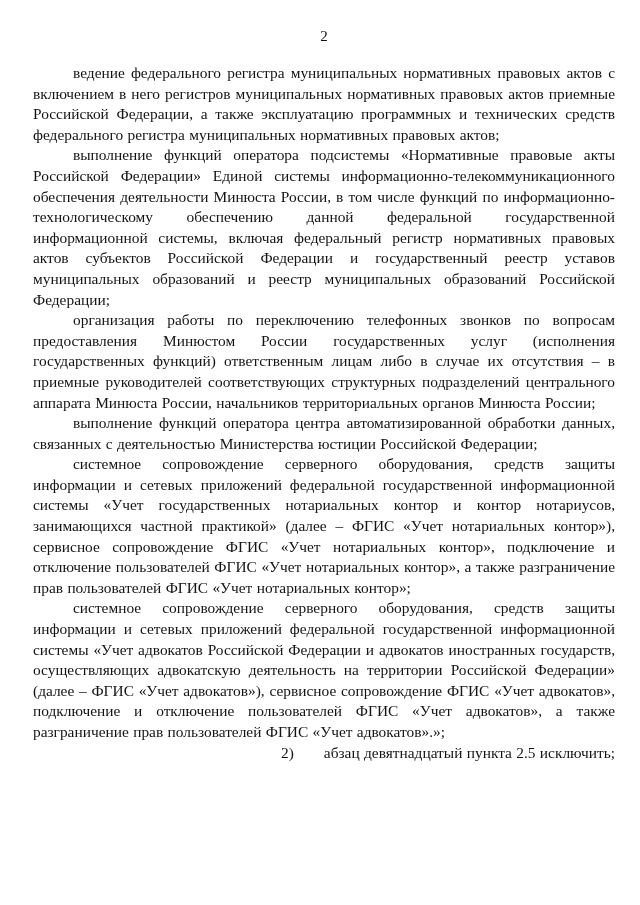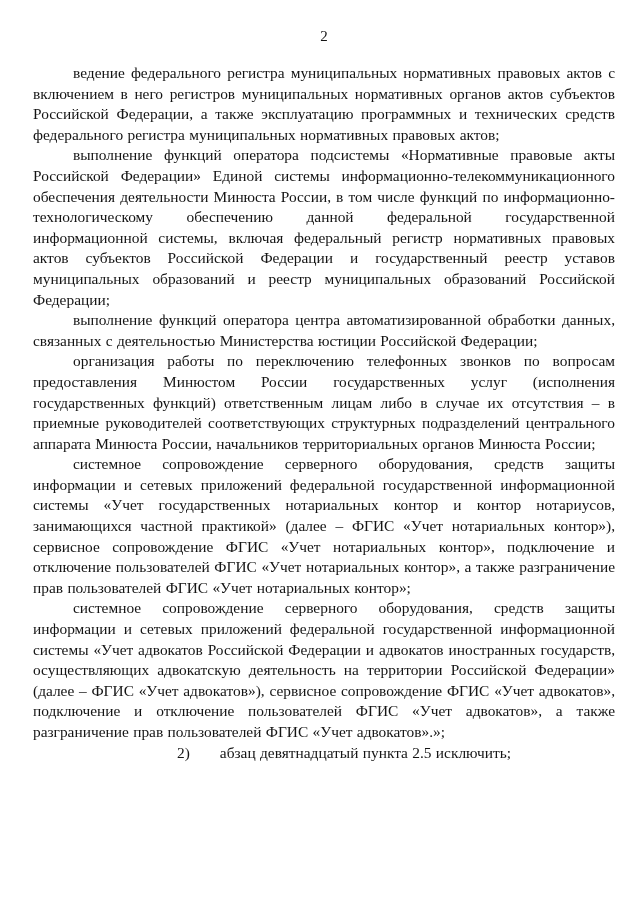--- a/index.html
+++ b/index.html
@@ -31,38 +31,38 @@
   .content p.para {
     margin: 0;
     font-size: 15.4px;
     line-height: 20.6px;
     text-align: justify;
     text-indent: 40px;
     word-spacing: 0.5px;
     color: #141414;
   }
   .content p.para.item {
-    text-align: center;
+    text-align: right;
   }
   .tab-space {
     display: inline-block;
     width: 30px;
   }
 </style>
 </head>
 <body>
 
 <div class="page">
   <div class="page-number">2</div>
 
   <div class="content">
-    <p class="para">ведение федерального регистра муниципальных нормативных правовых актов с включением в него регистров муниципальных нормативных органов актов субъектов Российской Федерации, а также эксплуатацию программных и технических средств федерального регистра муниципальных нормативных правовых актов;</p>
+    <p class="para">ведение федерального регистра муниципальных нормативных правовых актов с включением в него регистров муниципальных нормативных правовых актов приемные Российской Федерации, а также эксплуатацию программных и технических средств федерального регистра муниципальных нормативных правовых актов;</p>
     <p class="para">выполнение функций оператора подсистемы «Нормативные правовые акты Российской Федерации» Единой системы информационно-телекоммуникационного обеспечения деятельности Минюста России, в том числе функций по информационно-технологическому обеспечению данной федеральной государственной информационной системы, включая федеральный регистр нормативных правовых актов субъектов Российской Федерации и государственный реестр уставов муниципальных образований и реестр муниципальных образований Российской Федерации;</p>
+    <p class="para">организация работы по переключению телефонных звонков по вопросам предоставления Минюстом России государственных услуг (исполнения государственных функций) ответственным лицам либо в случае их отсутствия – в приемные руководителей соответствующих структурных подразделений центрального аппарата Минюста России, начальников территориальных органов Минюста России;</p>
     <p class="para">выполнение функций оператора центра автоматизированной обработки данных, связанных с деятельностью Министерства юстиции Российской Федерации;</p>
-    <p class="para">организация работы по переключению телефонных звонков по вопросам предоставления Минюстом России государственных услуг (исполнения государственных функций) ответственным лицам либо в случае их отсутствия – в приемные руководителей соответствующих структурных подразделений центрального аппарата Минюста России, начальников территориальных органов Минюста России;</p>
     <p class="para">системное сопровождение серверного оборудования, средств защиты информации и сетевых приложений федеральной государственной информационной системы «Учет государственных нотариальных контор и контор нотариусов, занимающихся частной практикой» (далее – ФГИС «Учет нотариальных контор»), сервисное сопровождение ФГИС «Учет нотариальных контор», подключение и отключение пользователей ФГИС «Учет нотариальных контор», а также разграничение прав пользователей ФГИС «Учет нотариальных контор»;</p>
     <p class="para">системное сопровождение серверного оборудования, средств защиты информации и сетевых приложений федеральной государственной информационной системы «Учет адвокатов Российской Федерации и адвокатов иностранных государств, осуществляющих адвокатскую деятельность на территории Российской Федерации» (далее – ФГИС «Учет адвокатов»), сервисное сопровождение ФГИС «Учет адвокатов», подключение и отключение пользователей ФГИС «Учет адвокатов», а также разграничение прав пользователей ФГИС «Учет адвокатов».»;</p>
 
     <p class="para item">
       <span>2)</span><span class="tab-space"></span><span>абзац девятнадцатый пункта 2.5 исключить;</span>
     </p>
   </div>
 </div>
 
 </body></html>

